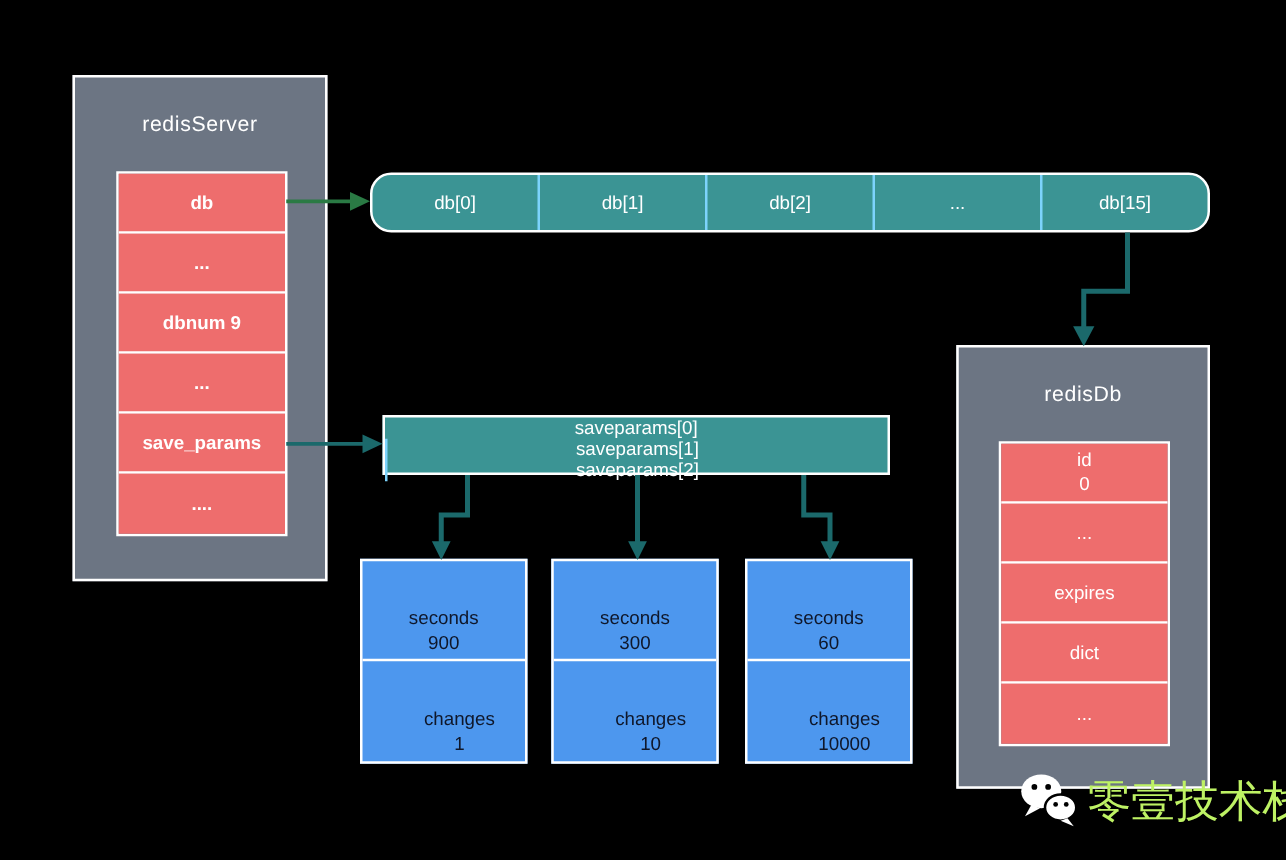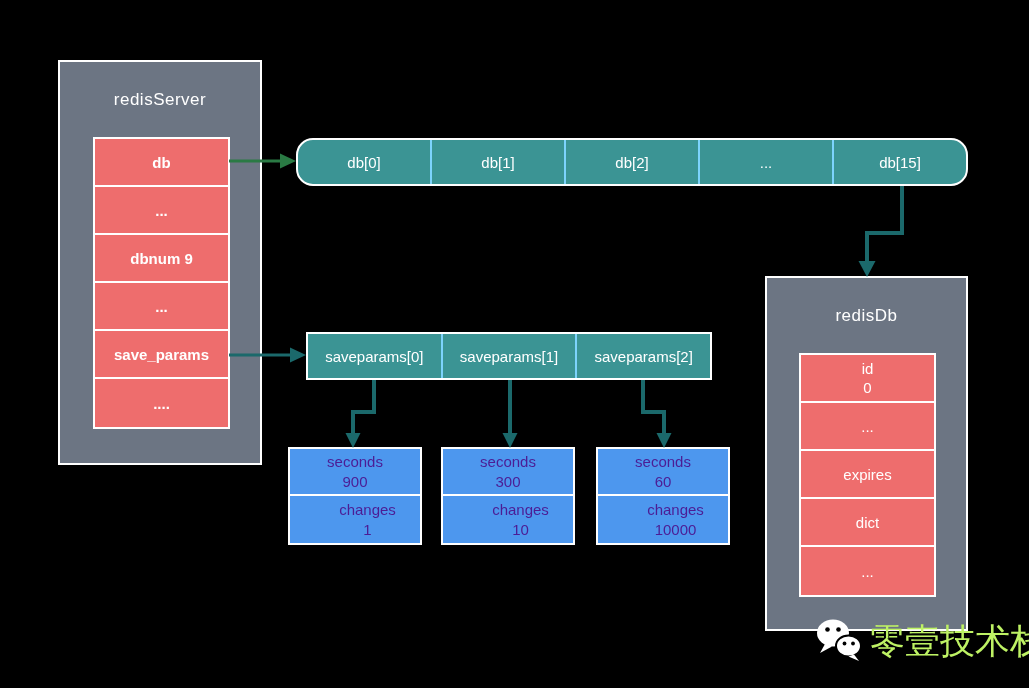--- a/index.html
+++ b/index.html
@@ -79,23 +79,24 @@
     top: 447px;
   }
   .blue-cell {
     height: 47px;
     display: flex;
     flex-direction: column;
     align-items: center;
     justify-content: center;
     font-size: 15px;
     line-height: 20px;
-    color: #4c1d95;
+    color: #0f172a;
     border-bottom: 2px solid #ffffff;
     text-align: center;
+    margin-top: 33px;
   }
   .blue-cell:last-child { border-bottom: none; padding-left: 25px; }
 
   
   .arrows {
     position: absolute;
     left: 0; top: 0;
     width: 1029px; height: 688px;
     pointer-events: none;
   }
@@ -134,21 +135,21 @@
   </div>
 
   <div class="teal-array" style="left:296px; top:138px; width:672px;border-radius:17px;">
     <div class="teal-cell">db[0]</div>
     <div class="teal-cell">db[1]</div>
     <div class="teal-cell">db[2]</div>
     <div class="teal-cell">...</div>
     <div class="teal-cell">db[15]</div>
   </div>
 
-  <div class="teal-array" style="left:306px; top:332px; width:406px;">
+  <div class="teal-array" style="left:306px; top:332px; width:406px;flex-direction:column;">
     <div class="teal-cell">saveparams[0]</div>
     <div class="teal-cell">saveparams[1]</div>
     <div class="teal-cell">saveparams[2]</div>
   </div>
 
   <div class="blue-node" style="left:288px;">
     <div class="blue-cell">
       <div>seconds</div>
       <div>900</div>
     </div>

